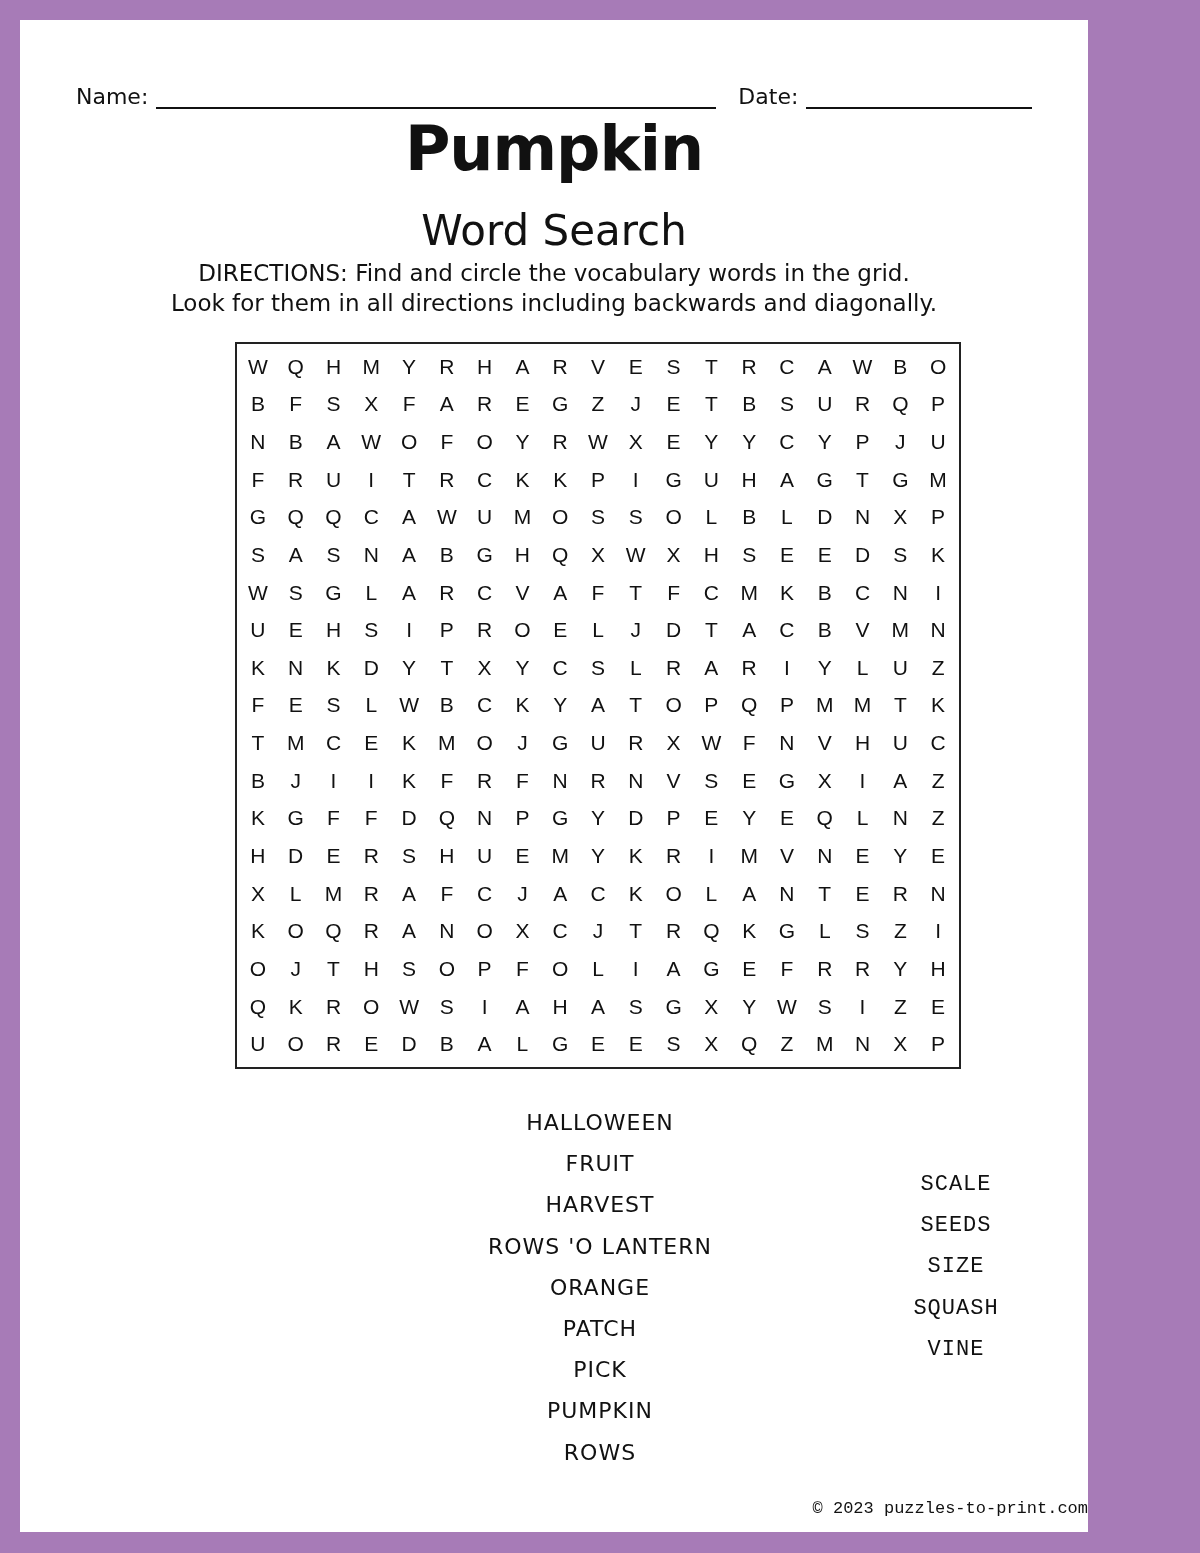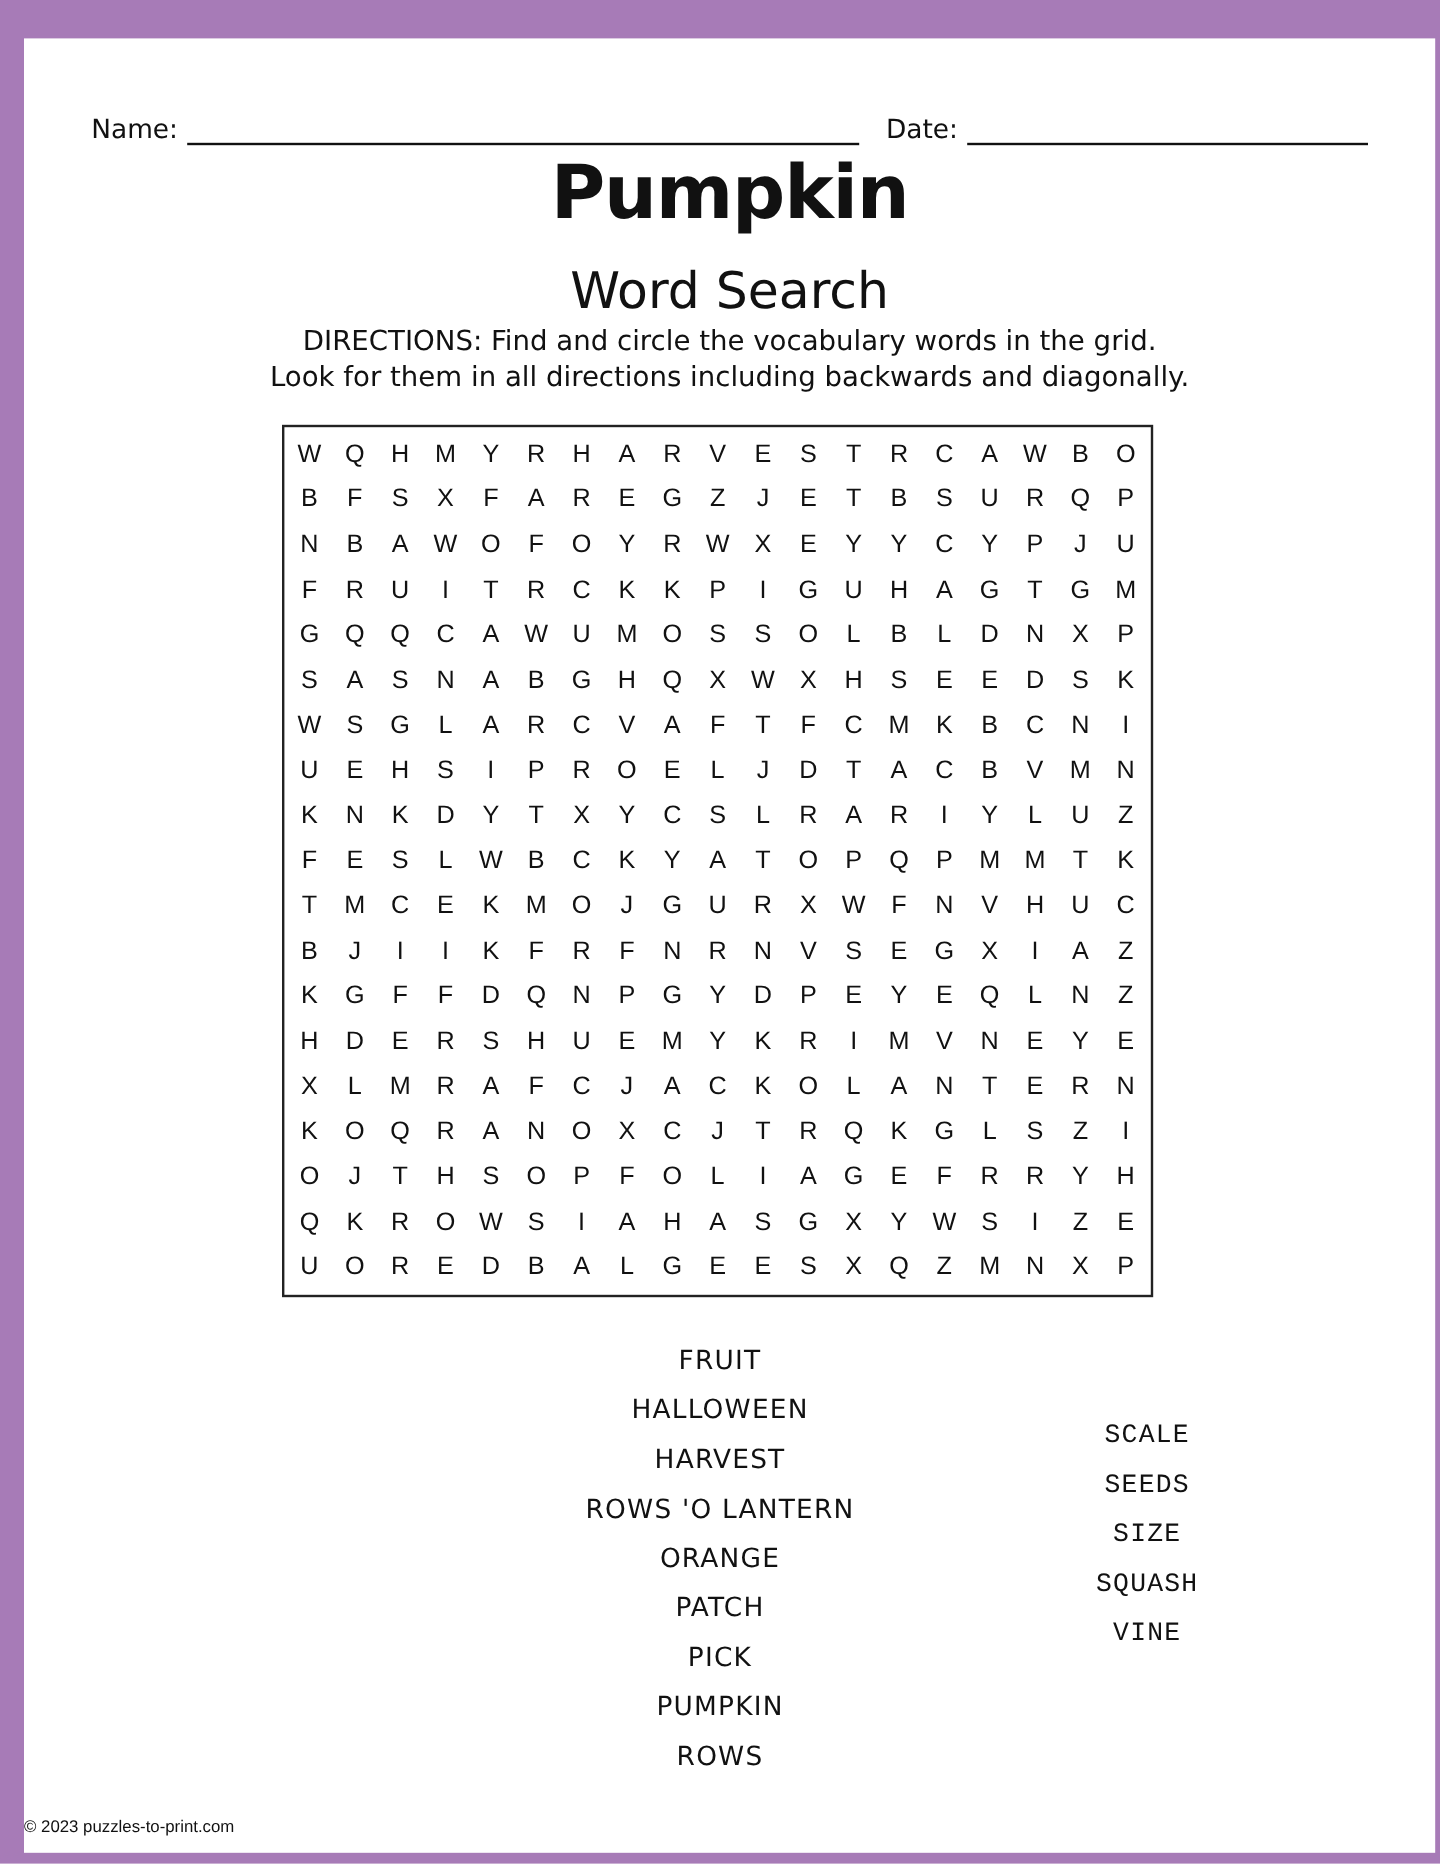--- a/index.html
+++ b/index.html
@@ -5,22 +5,22 @@
   html, body { margin: 0; padding: 0; }
   body {
     width: 1200px; height: 1553px;
     background: #a77bb7;
     position: relative;
     font-family: "DejaVu Sans", sans-serif;
     color: #111;
   }
   .page {
     position: absolute;
-    left: 20px; top: 32px;
-    width: 1176px; height: 1512px;
+    left: 20px; top: 20px;
+    width: 1068px; height: 1512px;
     background: #ffffff;
   }
   .name-date {
     position: absolute; top: 64px; left: 56px; right: 56px;
     display: flex; align-items: flex-end;
     font-size: 22px;
   }
   .label { white-space: nowrap; }
   .line { border-bottom: 2px solid #111; height: 22px; margin-left: 8px; }
   .name-line { width: 560px; margin-right: 22px; }
@@ -59,21 +59,21 @@
   .col {
     position: absolute; width: 300px; text-align: center;
     font-size: 22px; letter-spacing: 1px;
   }
   .col div { height: 41.2px; line-height: 41.2px; }
   .col1 { left: 74px; top: 0; }
   .col2 { left: 430px; top: 0; }
   .col3 { left: 786px; top: 62px; font-family: Liberation Mono, monospace; }
   .footer {
     position: absolute; bottom: 14px; left: 0; right: 0;
-    text-align: left; font-family: Liberation Sans, sans-serif; font-size: 14px;
+    text-align: right; font-family: Liberation Mono, monospace; font-size: 17px;
   }
 </style>
 </head>
 <body>
 
 <div class="page">
   <div class="name-date">
     <span class="label">Name:</span>
     <div class="line name-line"></div>
     <span class="label">Date:</span>
@@ -447,22 +447,22 @@
       <div class="cell">Q</div>
       <div class="cell">Z</div>
       <div class="cell">M</div>
       <div class="cell">N</div>
       <div class="cell">X</div>
       <div class="cell">P</div>
     </div>
 
   <div class="words">
     <div class="col col2" id="col2">
+        <div>HALLOWEEN</div>
         <div>FRUIT</div>
-        <div>HALLOWEEN</div>
         <div>HARVEST</div>
         <div>ROWS 'O LANTERN</div>
         <div>ORANGE</div>
         <div>PATCH</div>
         <div>PICK</div>
         <div>PUMPKIN</div>
         <div>ROWS</div>
       </div>
     <div class="col col3" id="col3">
         <div>SCALE</div>

